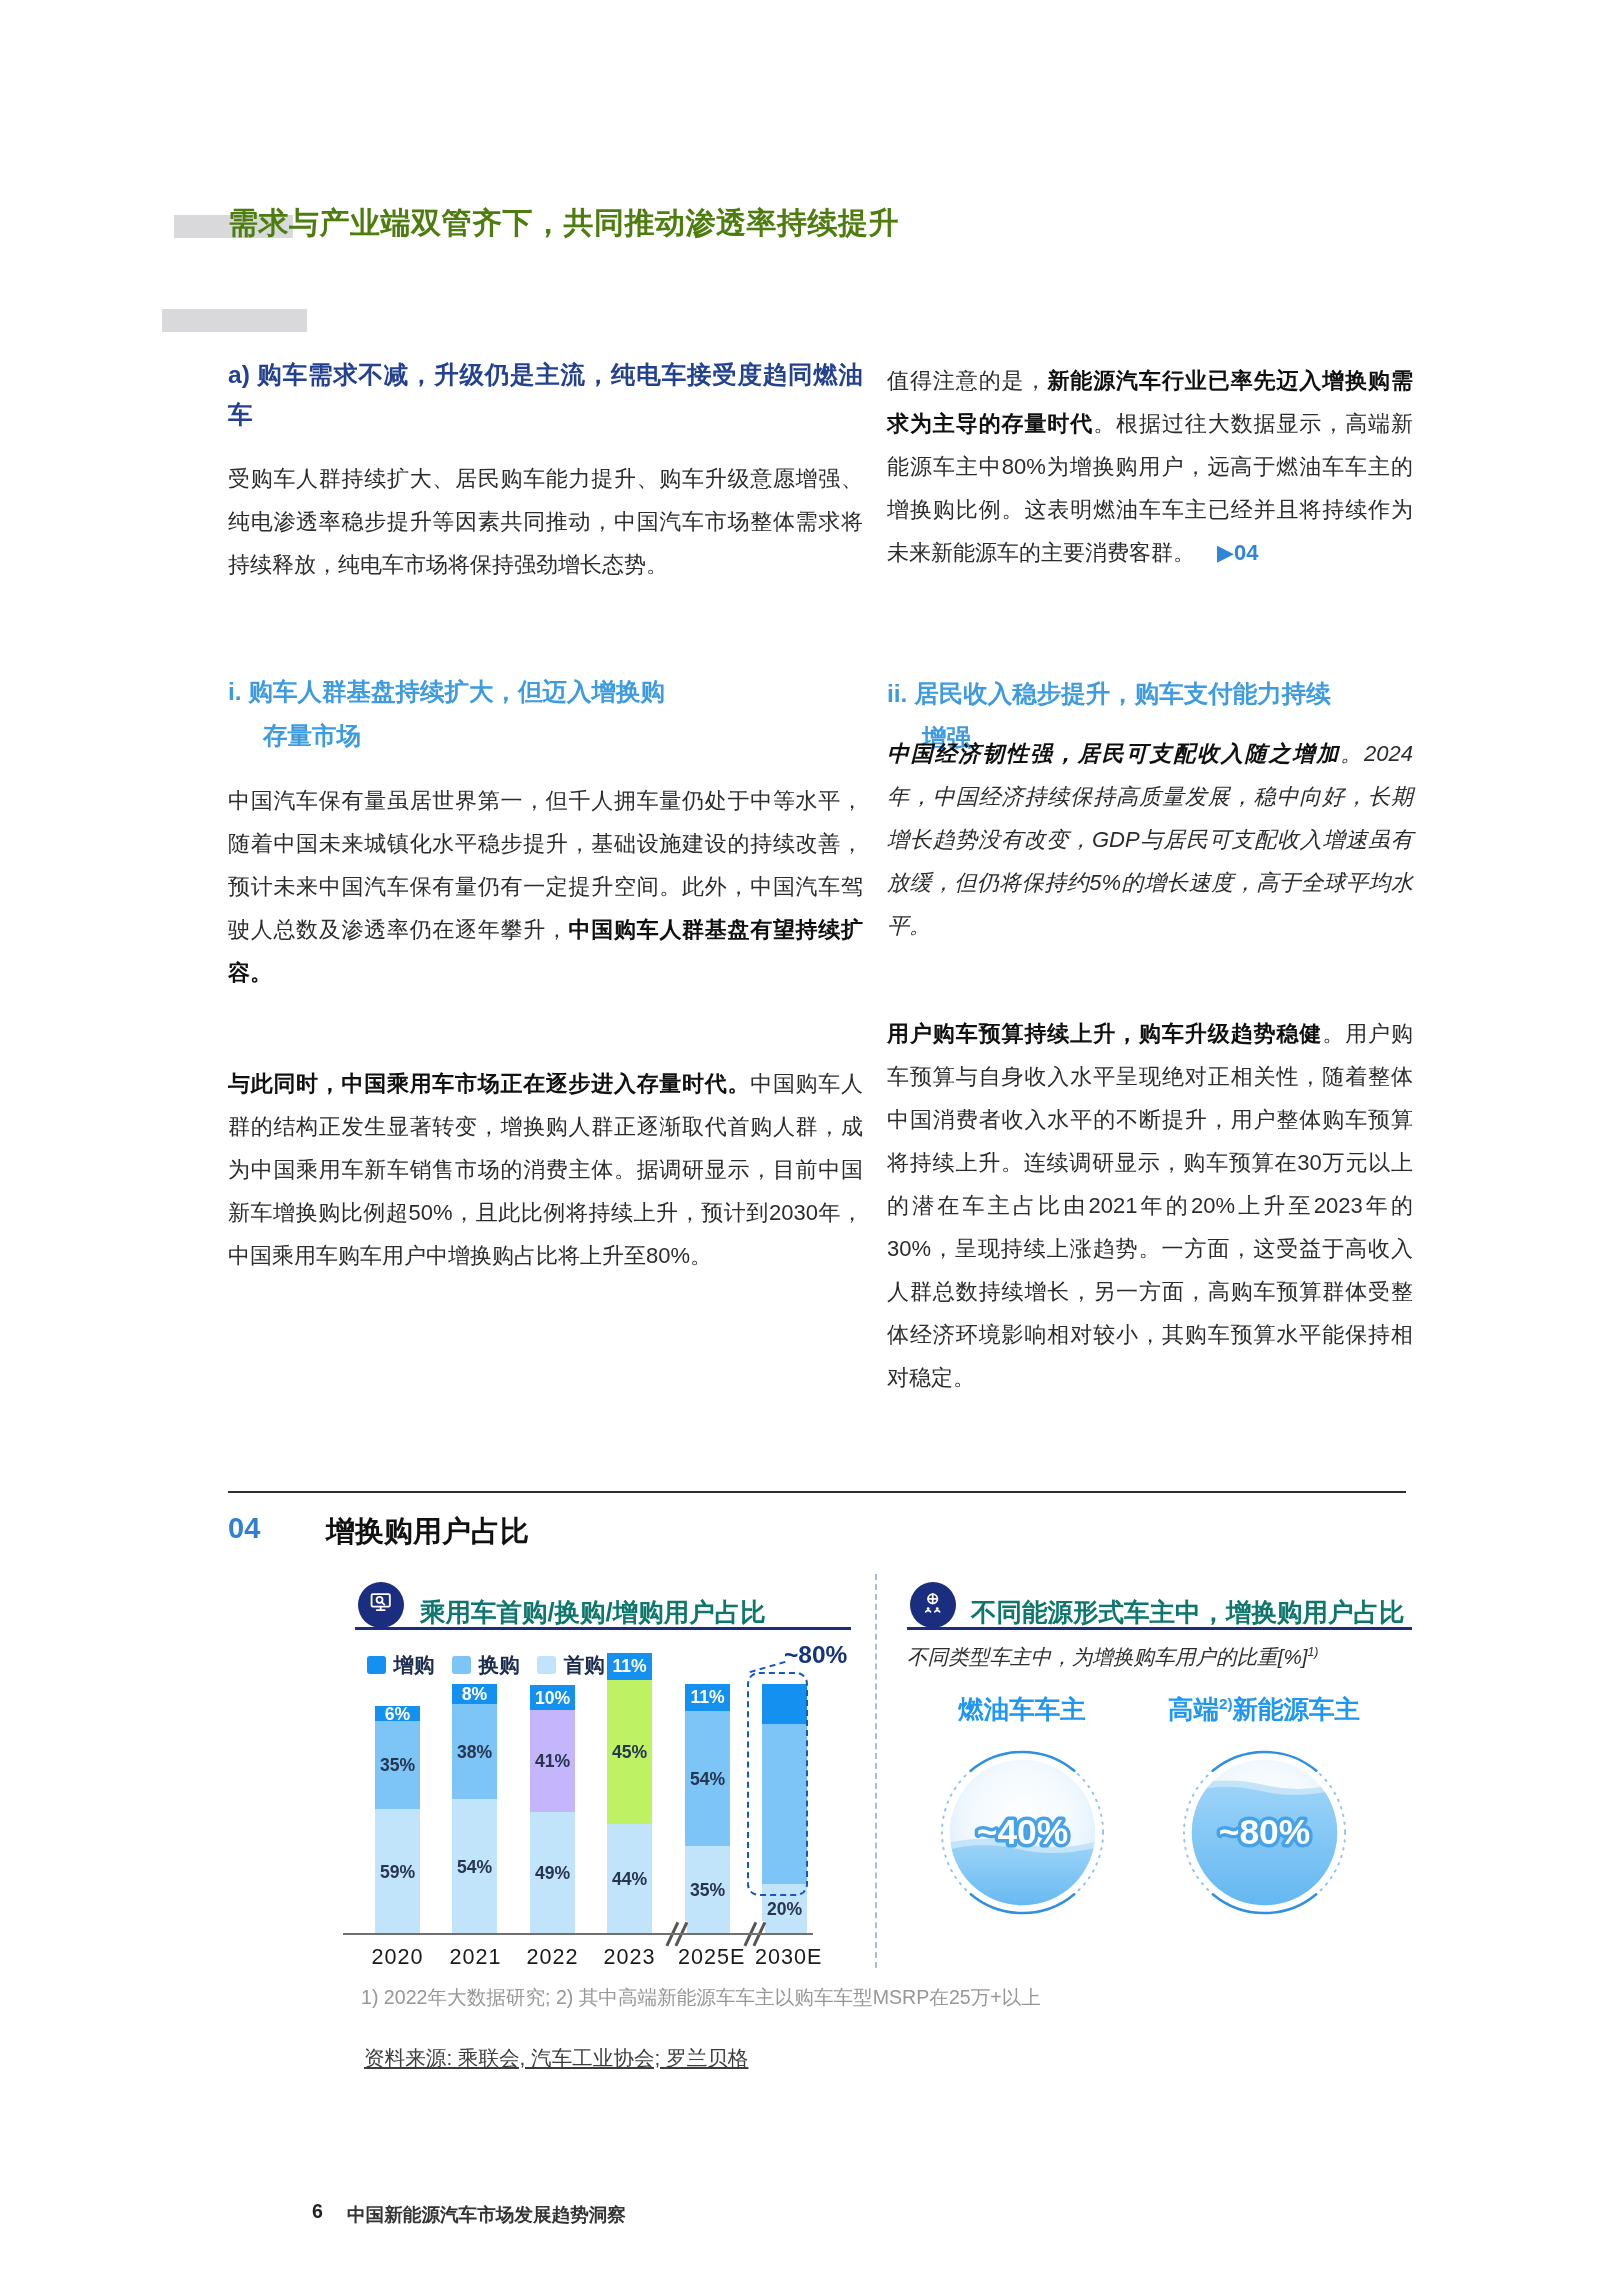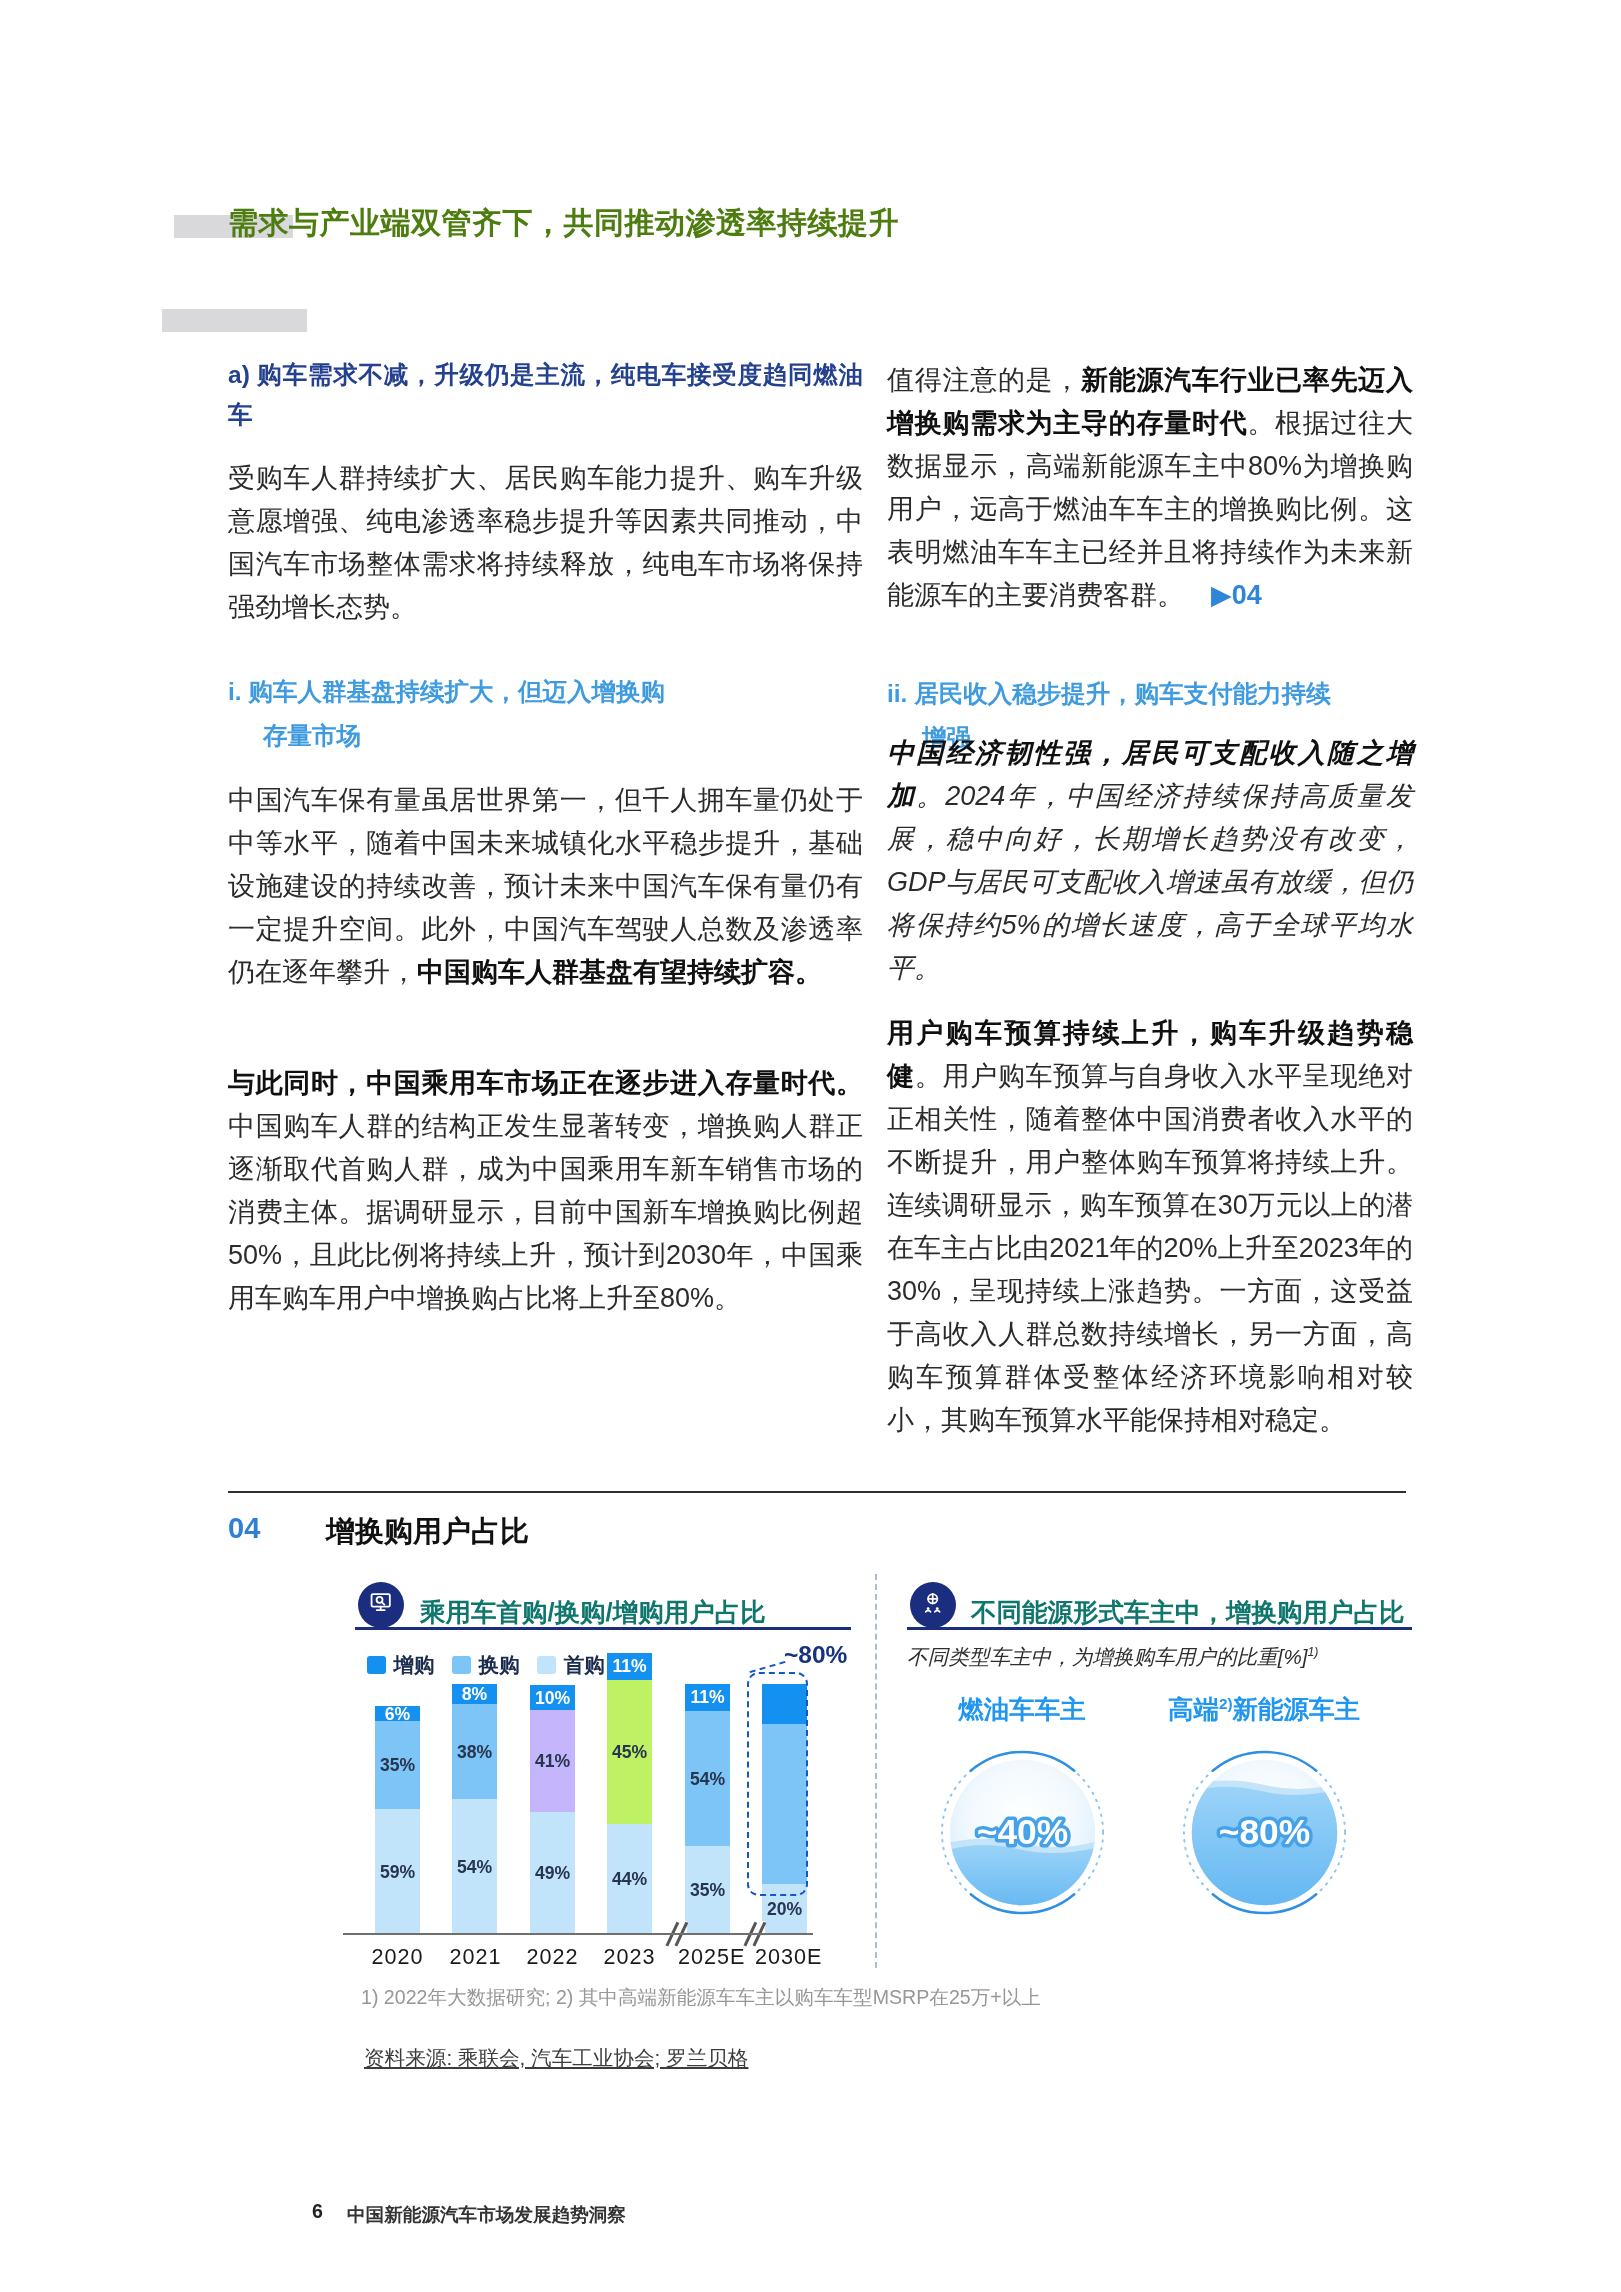--- a/index.html
+++ b/index.html
@@ -1,21 +1,21 @@
 <!DOCTYPE html>
 <html><head>
 <meta charset="utf-8">
 <style>
   html,body{margin:0;padding:0;background:#fff;}
   .page{position:relative;width:1621px;height:2293px;background:#ffffff;overflow:hidden;
         font-family:"Liberation Sans","DejaVu Sans",sans-serif;color:#222;}
   .abs{position:absolute;}
   .graybar{background:#d9d9db;}
   .page-title{font-size:30px;font-weight:700;color:#4d7c0f;letter-spacing:0.5px;margin:0;white-space:nowrap;}
-  .para{font-size:27px;line-height:43px;color:#2b2b2b;text-align:justify;margin:0;}
+  .para{font-size:22px;line-height:43px;color:#2b2b2b;text-align:justify;margin:0;}
   .para .b{font-weight:700;color:#101010;}
   .blue{color:#2f86d8;font-weight:700;}
   sup{font-size:.6em;vertical-align:super;}
   .h-a{font-size:24.5px;line-height:40px;font-weight:700;color:#24418f;text-align:justify;}
   .h-sub{font-size:24.5px;line-height:44px;font-weight:700;color:#3f9be0;}
   .h-sub .cont{padding-left:35px;}
   .rule{height:2px;background:#2e2e2e;}
   .sec-num{font-size:29px;font-weight:700;color:#2f7fd6;}
   .sec-title{font-size:29px;font-weight:700;color:#111;}
   .icon-circle{width:46px;height:46px;border-radius:50%;background:#1b2d7e;display:flex;align-items:center;justify-content:center;}

